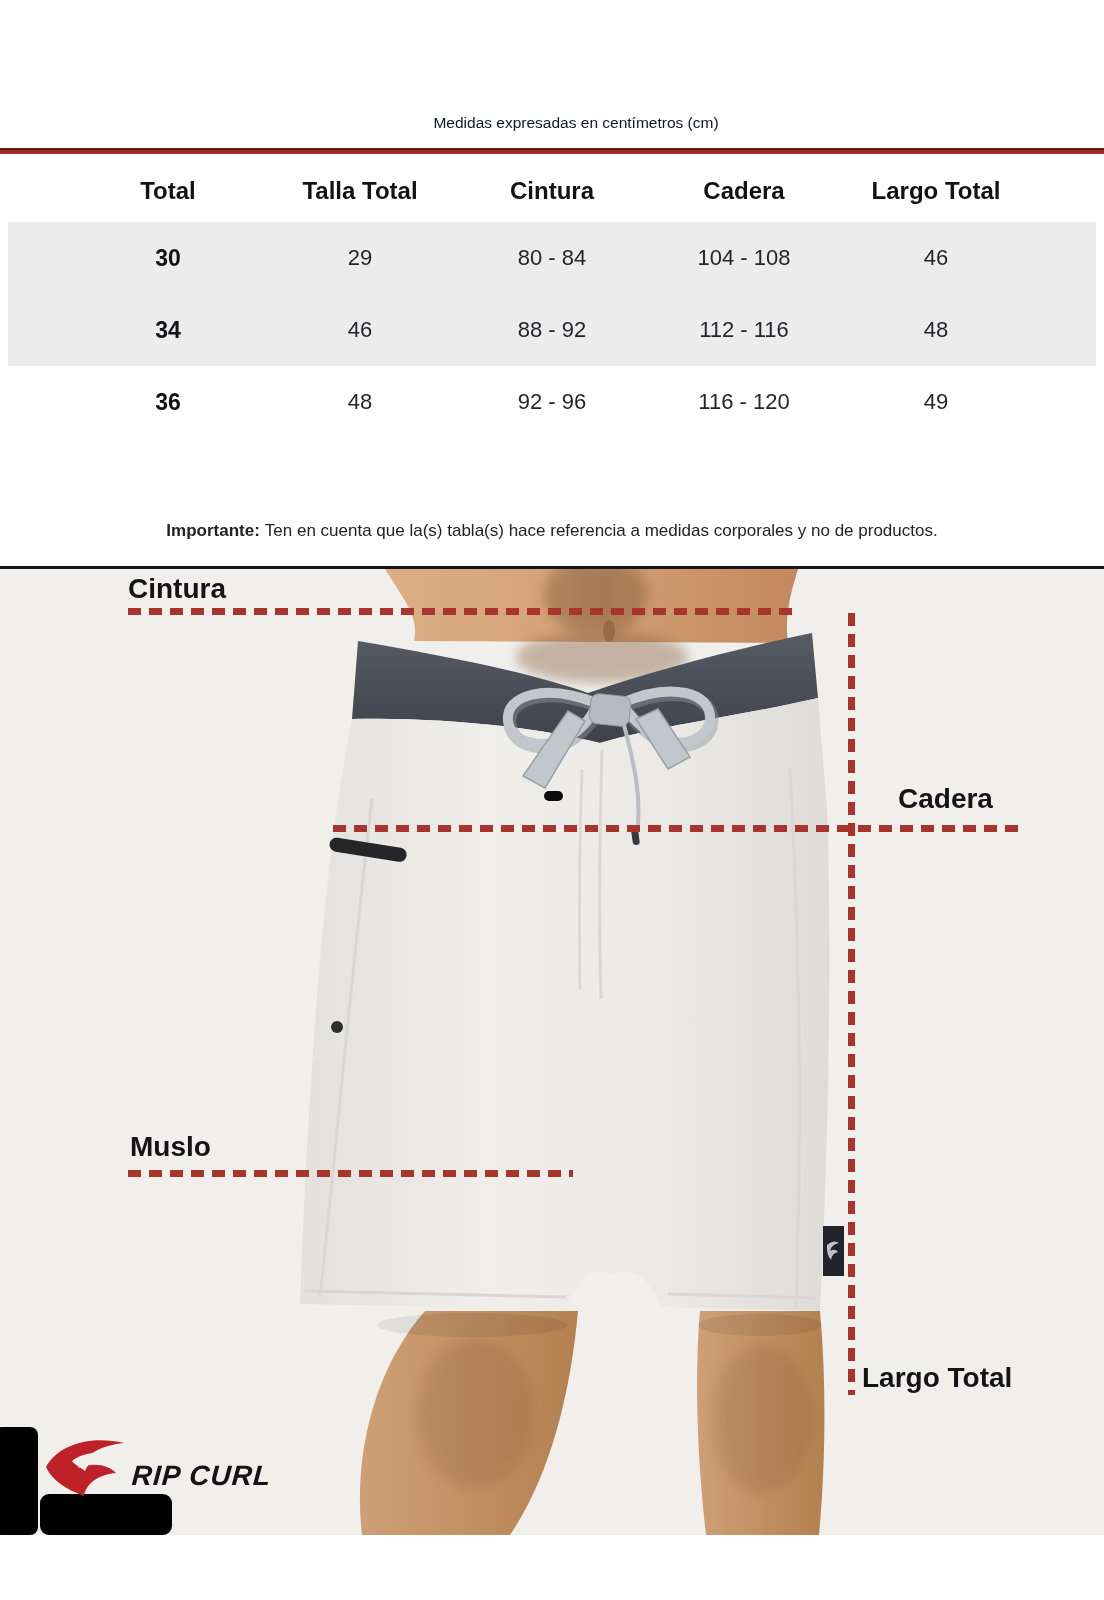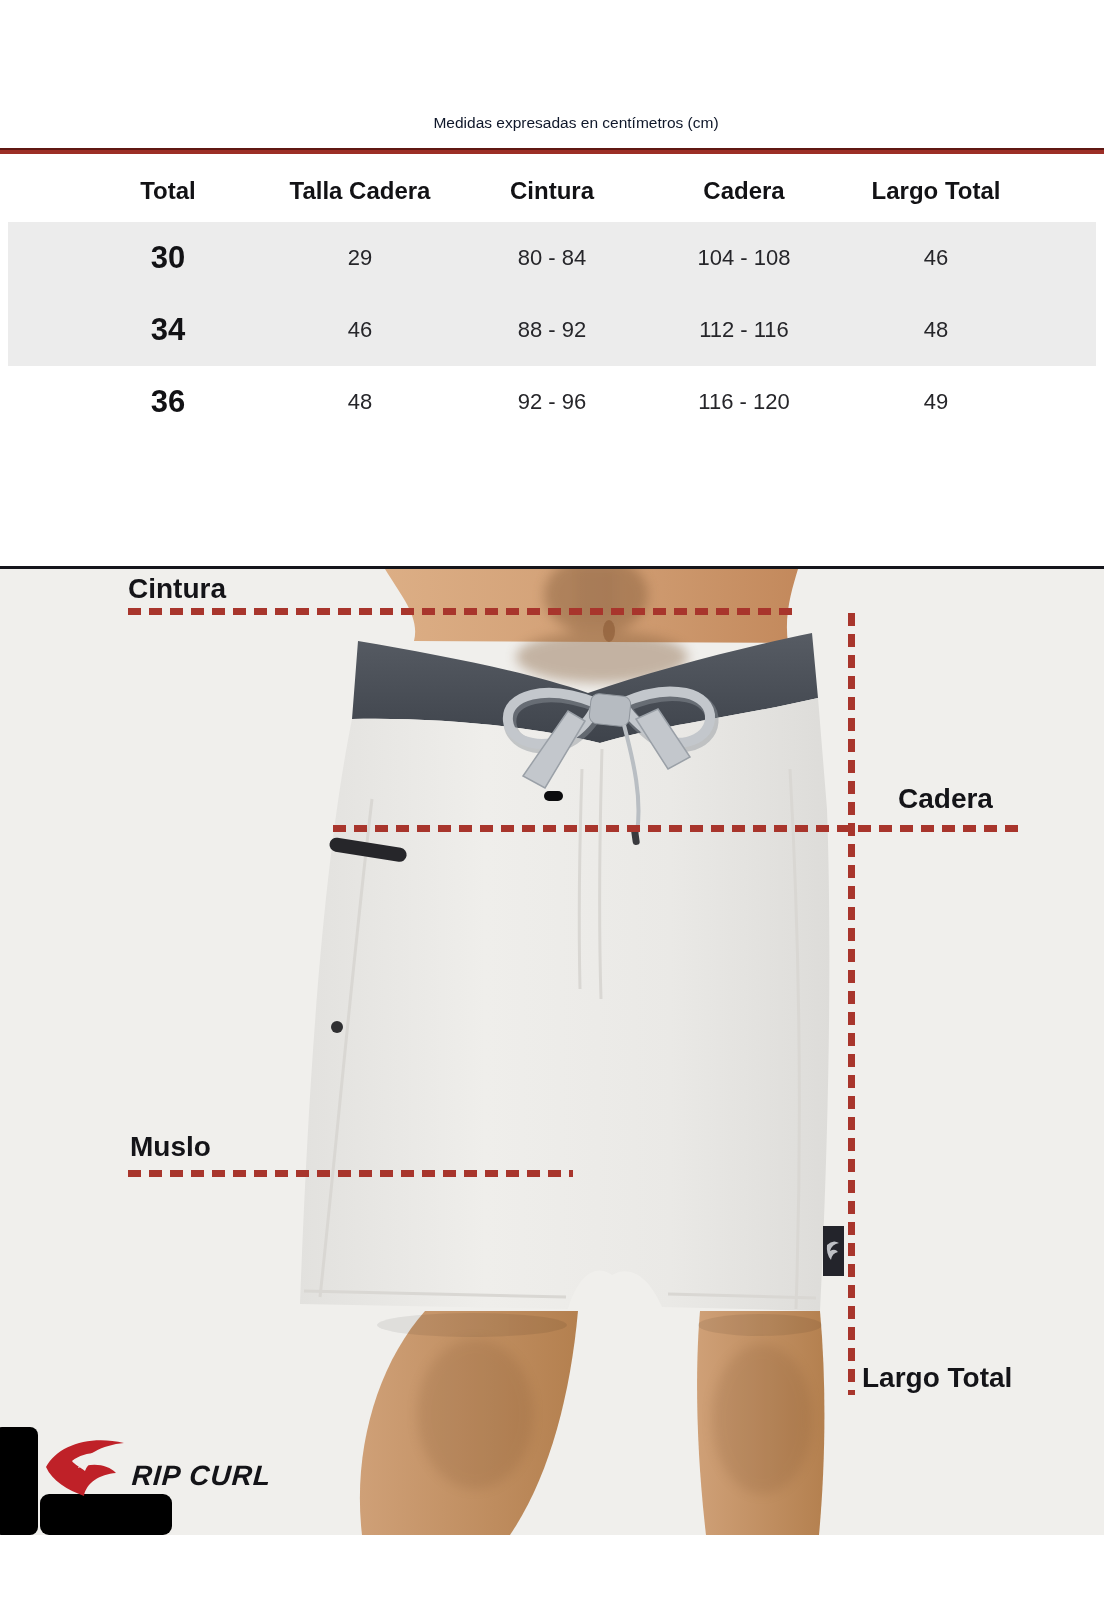--- a/index.html
+++ b/index.html
@@ -14,21 +14,21 @@
   .red-rule{position:absolute;left:0;top:148px;width:100%;height:4px;
             background:#9c2e26;border-top:2px solid #5f1813;}
 
   
   .size-table{position:absolute;left:8px;top:160px;width:1088px;}
   .st-row{display:grid;grid-template-columns:repeat(5,1fr);align-items:center;
           text-align:center;padding:0 64px;}
   .st-head{height:62px;font-size:24px;font-weight:700;color:#121215;}
   .st-body{height:72px;font-size:22px;color:#26262a;}
   .st-body.stripe{background:#ececec;}
-  .st-body .c-first{font-weight:700;color:#121215;font-size:31px;}
+  .st-body .c-first{font-weight:700;color:#121215;font-size:23px;}
 
   .note{position:absolute;left:0;top:521px;width:100%;text-align:center;
         font-size:17px;color:#222226;}
   .note b{margin-right:5px;}
 
   
   .black-rule{position:absolute;left:0;top:566px;width:100%;height:3px;background:#15151b;}
   .photo{position:absolute;left:0;top:569px;width:1104px;height:966px;background:#f0efec;}
   .photo svg.man{position:absolute;left:0;top:0;z-index:1;}
 
@@ -59,21 +59,21 @@
 <body>
 
 <div class="page">
 
   <div class="subtitle">Medidas expresadas en centímetros (cm)</div>
   <div class="red-rule"></div>
 
   <div class="size-table">
     <div class="st-row st-head">
       <div>Total</div>
-      <div>Talla Cadera</div>
+      <div>Talla Total</div>
       <div>Cintura</div>
       <div>Cadera</div>
       <div>Largo Total</div>
     </div>
     <div class="st-row st-body stripe">
       <div class="c-first">30</div>
       <div>29</div>
       <div>80 - 84</div>
       <div>104 - 108</div>
       <div>46</div>
@@ -87,20 +87,23 @@
     </div>
     <div class="st-row st-body">
       <div class="c-first">36</div>
       <div>48</div>
       <div>92 - 96</div>
       <div>116 - 120</div>
       <div>49</div>
     </div>
   </div>
 
+  <div class="note">
+    <b>Importante:</b><span>Ten en cuenta que la(s) tabla(s) hace referencia a medidas corporales y no de productos.</span>
+  </div>
 
   <div class="black-rule"></div>
 
   <div class="photo">
 
     <svg class="man" width="1104" height="966" viewBox="0 0 1104 966">
       <defs>
         <linearGradient id="skinT" x1="0" y1="0" x2="1" y2="0">
           <stop offset="0" stop-color="#dcae85"></stop>
             <stop offset=".5" stop-color="#d2a076"></stop>

